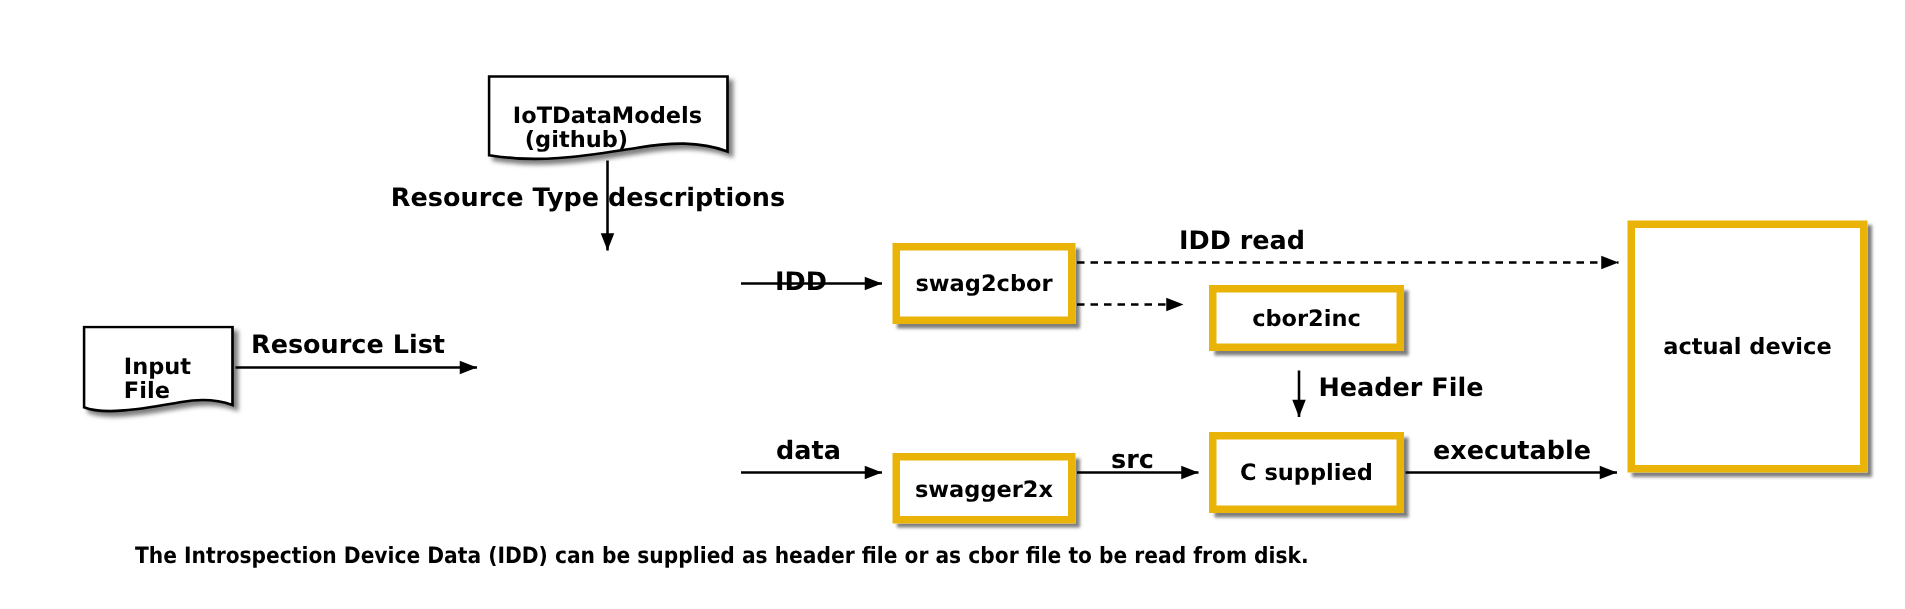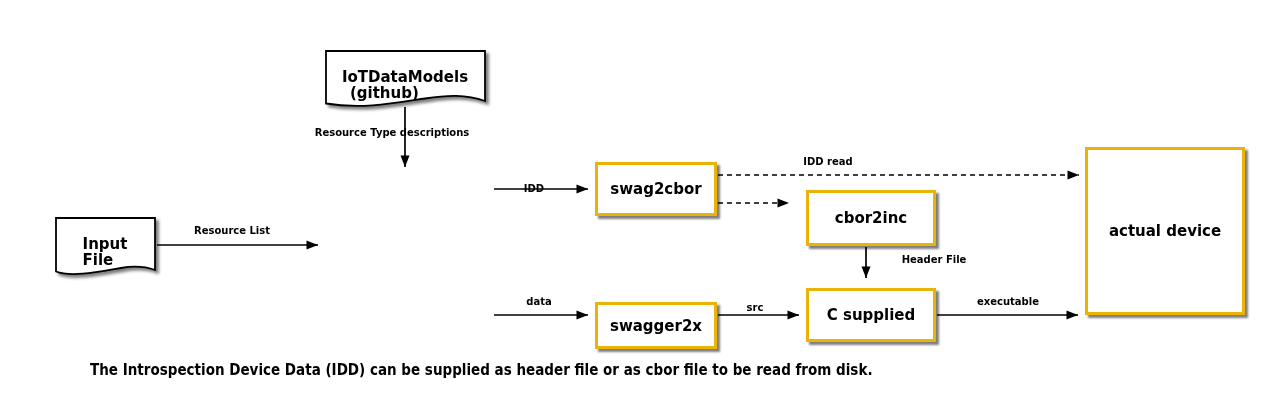--- a/index.html
+++ b/index.html
@@ -5,37 +5,37 @@
   html,body{margin:0;padding:0;background:#ffffff;}
   .canvas{
     position:relative;width:1270px;height:406px;background:#ffffff;
     font-family:"DejaVu Sans","Liberation Sans",sans-serif;color:#000;overflow:hidden;
   }
   .edges{position:absolute;left:0;top:0;z-index:1;}
   .edges line{stroke:#000000;stroke-width:1.7;}
   .edges line.dashed{stroke-dasharray:5 4;}
   .node{
     position:absolute;z-index:2;box-sizing:border-box;background:#ffffff;
-    border:3px solid #eab308;box-shadow:3px 3px 2px rgba(0,0,0,0.5);
+    border:5px solid #eab308;box-shadow:3px 3px 2px rgba(0,0,0,0.5);
     display:flex;align-items:center;justify-content:center;
     font-weight:bold;font-size:15px;white-space:nowrap;
   }
   .doc{position:absolute;z-index:2;}
   .doc svg{display:block;filter:drop-shadow(3px 3px 1.5px rgba(0,0,0,0.5));}
   .doc-path{fill:#ffffff;stroke:#000000;stroke-width:1.8;}
   .doc-text{
     position:absolute;left:0;top:0;right:0;bottom:0;
     display:flex;align-items:center;justify-content:center;
     font-weight:bold;font-size:15px;line-height:16px;padding-top:7px;
   }
   .doc-text .inner{text-align:left;}
   .indent2 .line2{padding-left:8px;}
   .edge-label{
     position:absolute;z-index:3;transform:translate(-50%,-50%);
-    font-weight:bold;font-size:10px;white-space:nowrap;
+    font-weight:bold;font-size:17px;white-space:nowrap;
   }
   .caption{
     position:absolute;left:90px;top:361px;z-index:3;
     font-weight:bold;font-size:15px;white-space:nowrap;
     transform:scaleX(0.9);transform-origin:left center;
   }
 </style>
 </head>
 <body>
 
@@ -98,21 +98,21 @@
         <div class="line2">File</div>
       </div>
     </div>
   </div>
 
 
   <div class="node" style="left:595px;top:162px;width:122px;height:54px">
     <span>swag2cbor</span>
   </div>
 
-  <div class="node" style="left:806px;top:190px;width:130px;height:56px">
+  <div class="node" style="left:806px;top:190px;width:130px;height:44px">
     <span>cbor2inc</span>
   </div>
 
   <div class="node" style="left:595px;top:302px;width:122px;height:47px">
     <span>swagger2x</span>
   </div>
 
   <div class="node" style="left:806px;top:288px;width:130px;height:54px">
     <span>C supplied</span>
   </div>

